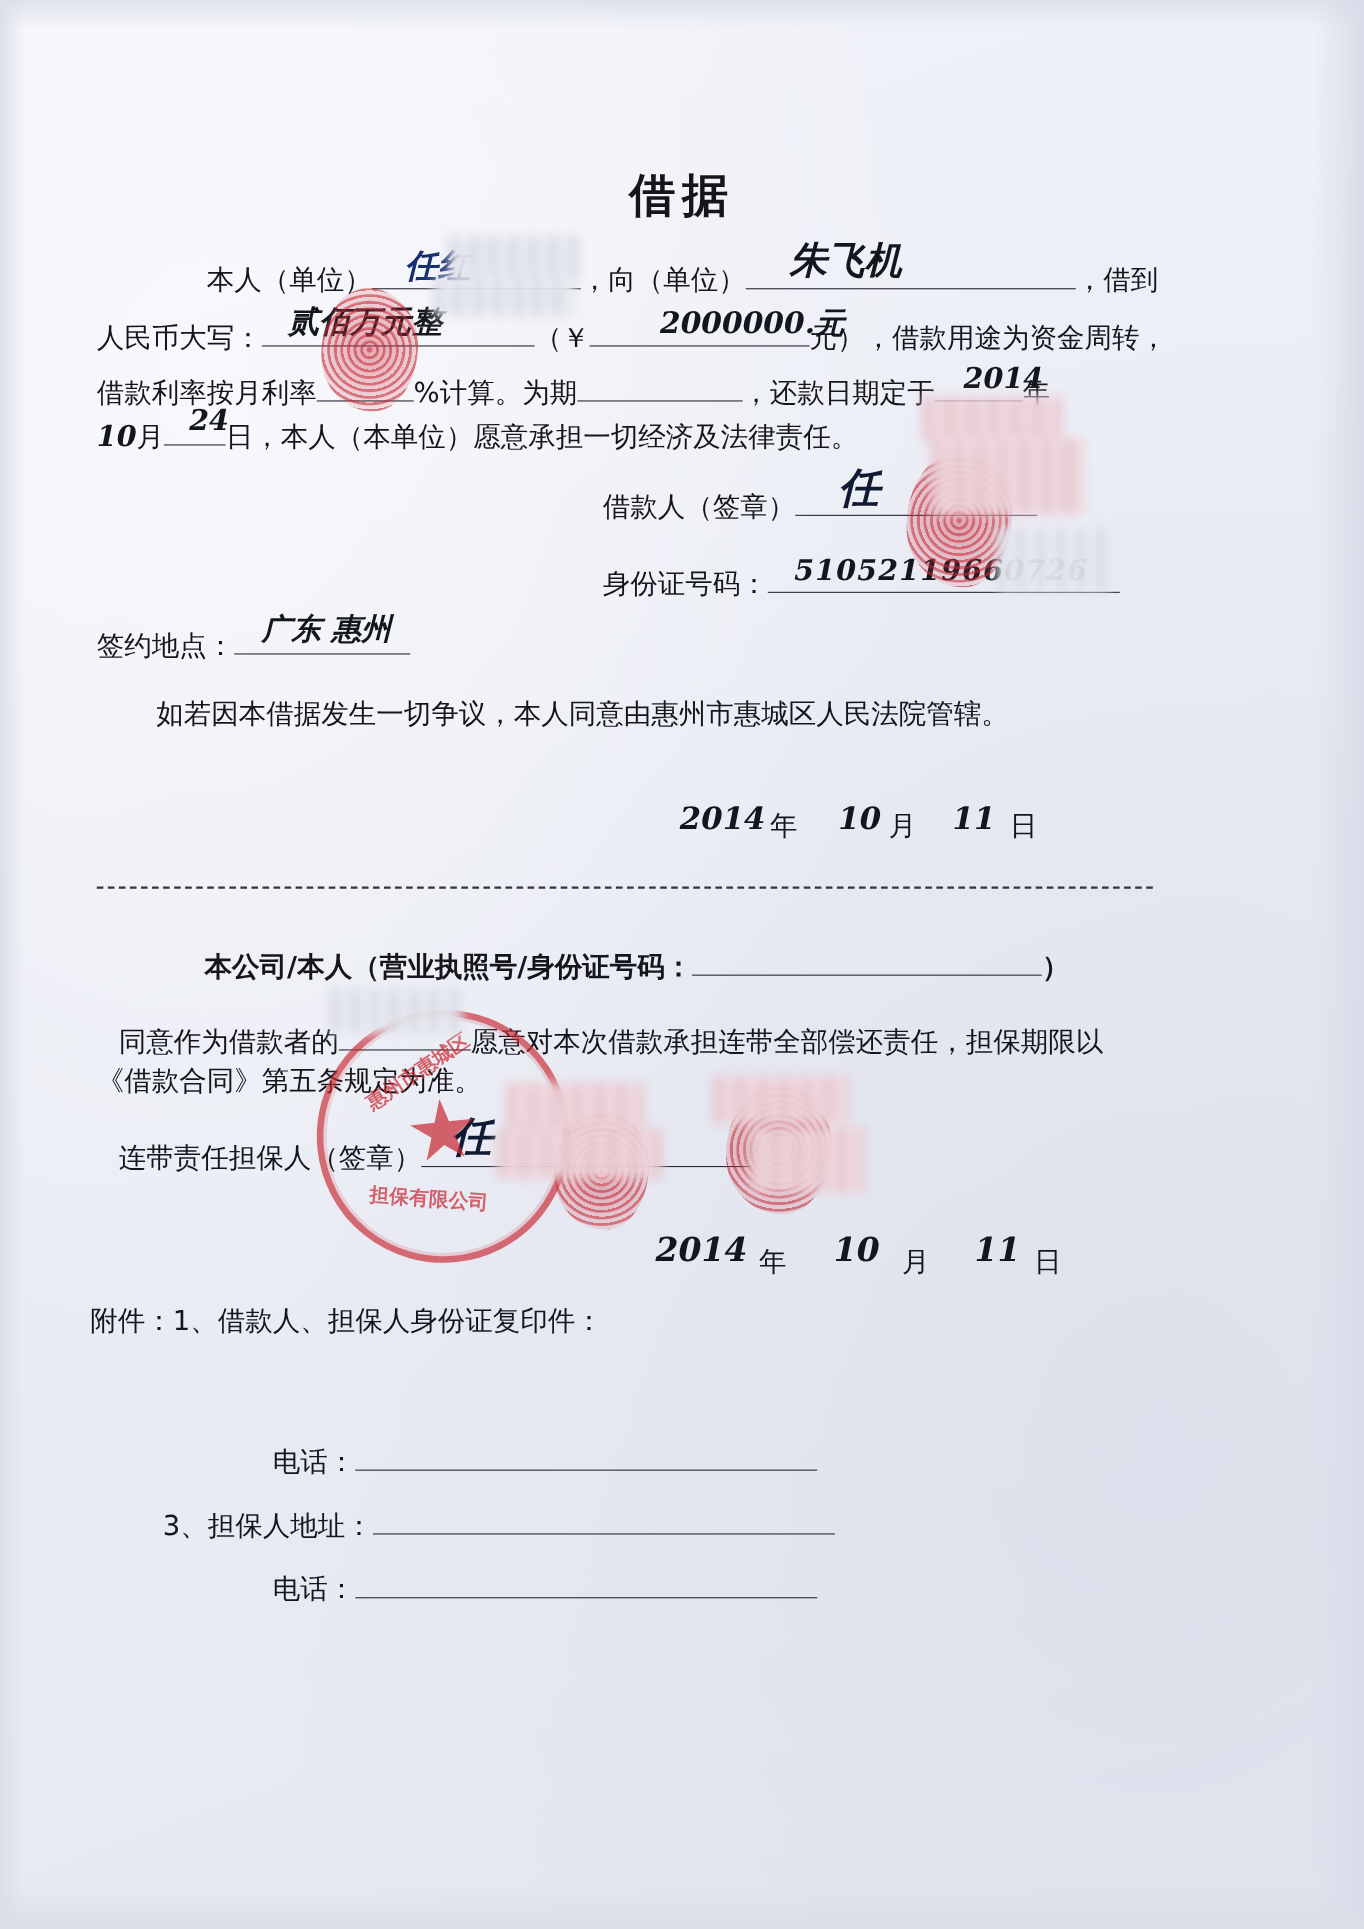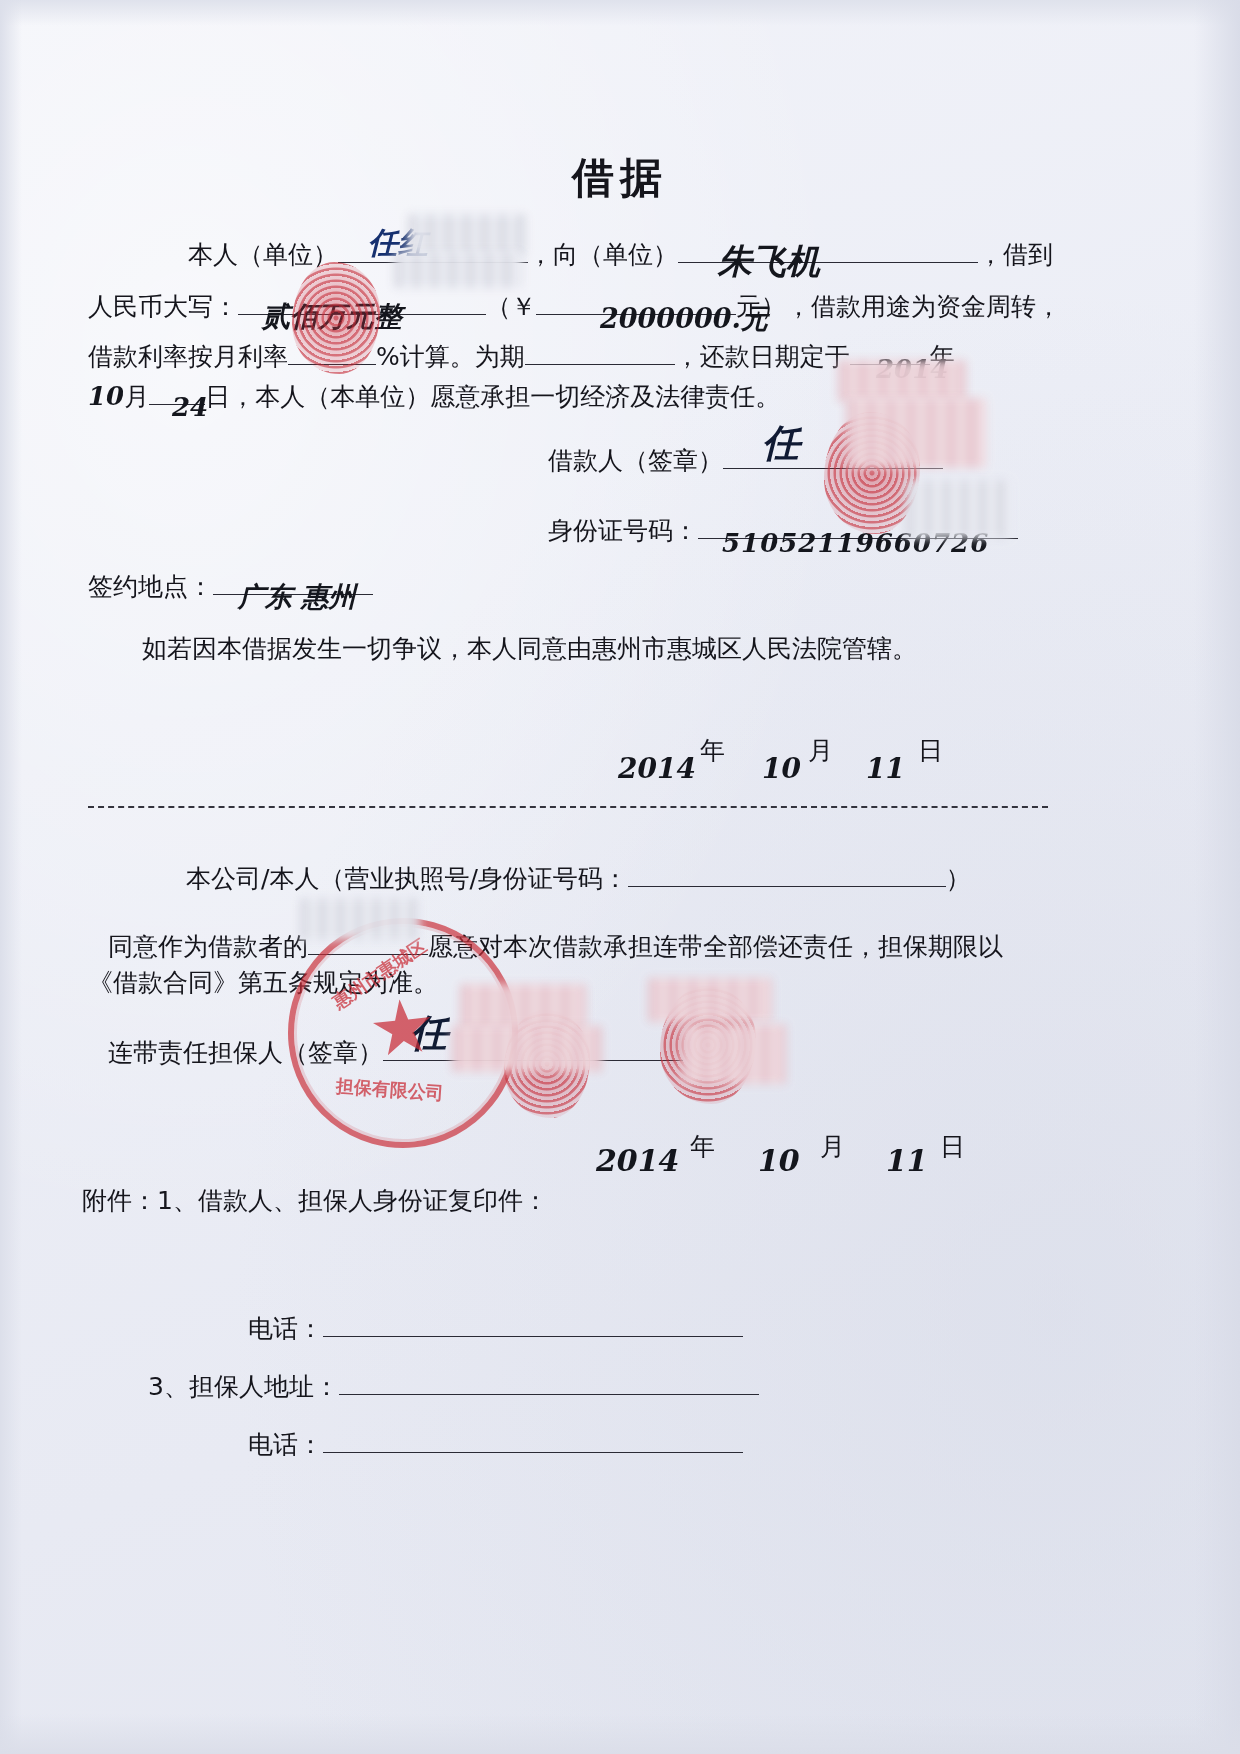--- a/index.html
+++ b/index.html
@@ -42,21 +42,21 @@
   }
   .fill{
     display:inline-block;border-bottom:1.5px solid #2a2a35;text-align:center;
     vertical-align:baseline;
   }
   .hand{
     font-family:"DejaVu Serif","Liberation Serif",serif;
     color:#1b2a6b;font-style:italic;font-weight:bold;
   }
   .hand-blue{color:#16306f;}
-  .hand-dark{color:#14161d;margin-top:24px;}
+  .hand-dark{color:#14161d;}
   .blank{display:inline-block;border-bottom:1.5px solid #2a2a35;}
   .dashed{
     position:absolute;left:88px;top:806px;width:960px;height:0;
     border-top:2px dashed #33333d;
   }
   
   .redact{
     position:absolute;border-radius:2px;
     background:
       repeating-linear-gradient(90deg,#e7c7cf 0px,#e7c7cf 10px,#f0d9de 10px,#f0d9de 20px),
@@ -152,21 +152,21 @@
 
   <div class="line hand hand-dark" style="top:730px;left:618px;font-size:28px;">2014</div>
   <div class="line" style="top:736px;left:700px;">年</div>
   <div class="line hand hand-dark" style="top:730px;left:762px;font-size:28px;">10</div>
   <div class="line" style="top:736px;left:808px;">月</div>
   <div class="line hand hand-dark" style="top:730px;left:866px;font-size:28px;">11</div>
   <div class="line" style="top:736px;left:918px;">日</div>
 
   <div class="dashed"></div>
 
-  <div class="line" style="top:856px;left:186px;">
+  <div class="line" style="top:856px;left:186px;font-weight:bold;">
     <span>本公司/本人（营业执照号/身份证号码：</span><span class="fill" style="width:318px;height:30px;"></span><span>）</span>
   </div>
 
   <div class="line" style="top:926px;left:108px;text-align:right;">
     <span>同意作为借款者的</span><span class="blank" style="width:120px;height:28px;"></span><span>愿意对本次借款承担连带全部偿还责任，担保期限以</span>
   </div>
   <div class="line" style="top:968px;left:88px;">《借款合同》第五条规定为准。</div>
   <div class="line" style="top:1030px;left:108px;">
     <span>连带责任担保人（签章）</span><span class="fill" style="width:300px;height:30px;"></span>
   </div>

